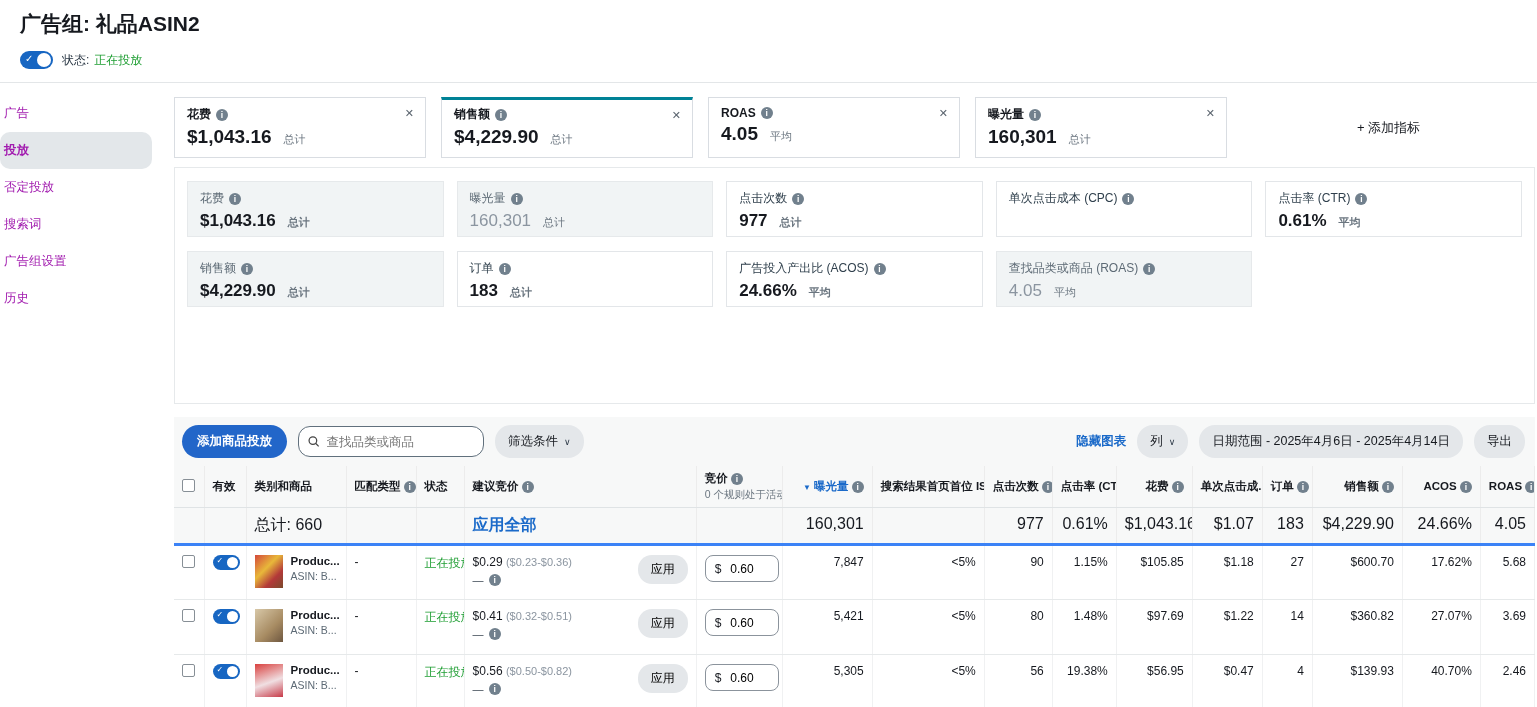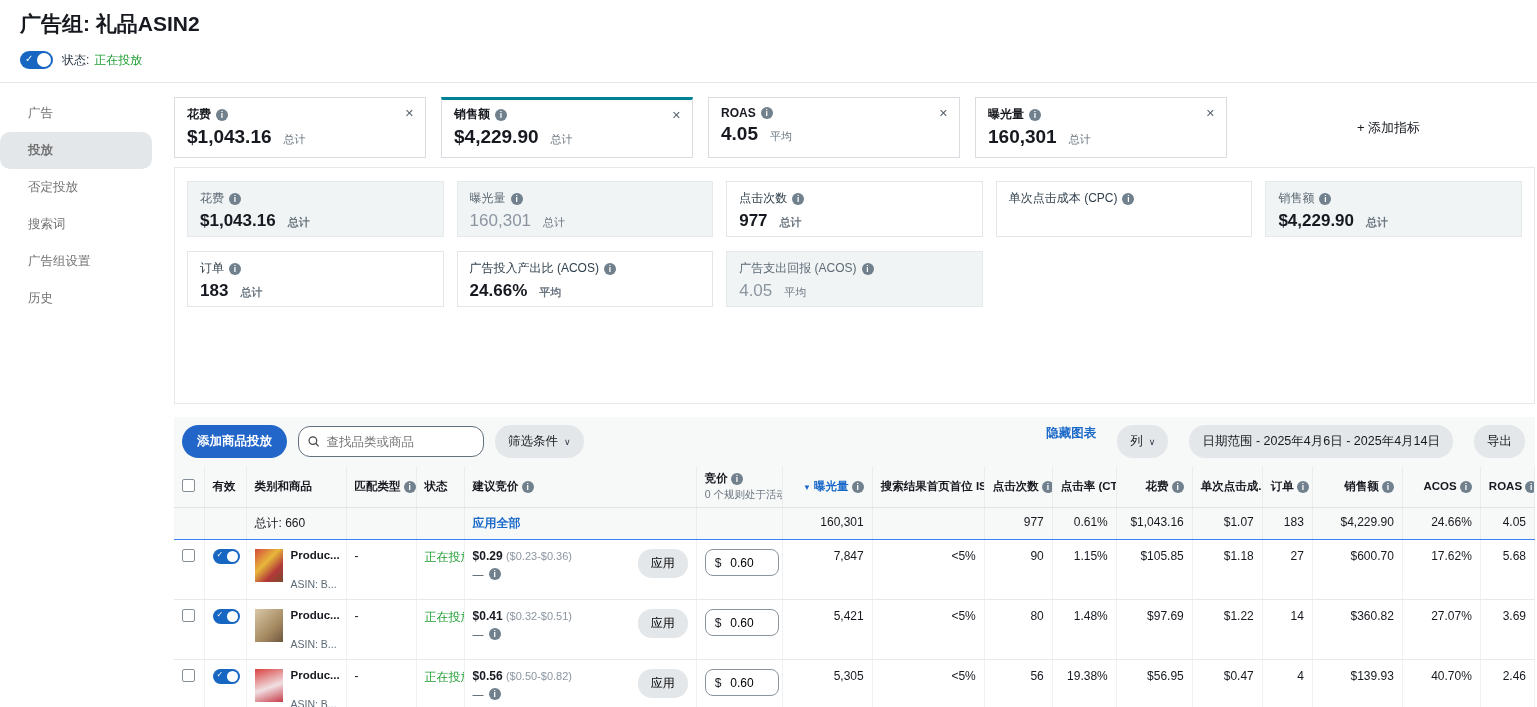--- a/index.html
+++ b/index.html
@@ -13,21 +13,21 @@
   .toggle { position:relative; width:33px; height:18px; border-radius:10px; background:#1766c2; cursor:pointer; flex:0 0 auto; }
   .toggle .knob { position:absolute; right:2px; top:2px; width:14px; height:14px; border-radius:50%; background:#fff; }
   .toggle .tick { position:absolute; left:5px; top:2px; color:#fff; font-size:10px; }
   .status-label { font-size:12px; color:#2b3845; }
   .status-value { font-size:12px; color:#1f9e33; margin-left:-4px; }
 
   .content-wrap { display:flex; border-top:1px solid #e3e6e8; margin-top:13px; height:617px; }
 
   
   .sidebar { width:152px; padding-top:12px; flex:0 0 auto; }
-  .side-item { padding:10px 28px; font-size:12.5px; color:#737373; cursor:pointer; }
+  .side-item { padding:10px 4px; font-size:12.5px; color:#a21caf; cursor:pointer; }
   .side-item.selected { background:#e3e7ea; font-weight:700;border-radius:10px; }
 
   
   .main { flex:1; padding:14px 2px 0 22px; min-width:0; }
 
   
   .cards-row { display:flex; gap:15px; }
   .mcard { width:252px; flex:0 0 auto; border:1px solid #d9dde2; background:#fff; padding:8px 12px 9px; position:relative; }
   .mcard.selected { border-top:3px solid #008296; padding-top:6px; }
   .mcard-label { font-size:12px; font-weight:700; display:flex; align-items:center; gap:5px; }
@@ -56,49 +56,49 @@
   .table-section { margin-top:13px; background:#f7f8f8; }
   .toolbar { display:flex; align-items:center; gap:11px; padding:8px 10px 8px 8px; }
   .btn-primary { background:#2266c9; color:#fff; border:none; border-radius:17px; padding:8px 15px;
     font-size:12.5px; font-weight:700; cursor:pointer; font-family:inherit; }
   .search-box { background:#fff; border:1px solid #61707d; border-radius:12px; width:186px; height:31px;
     display:flex; align-items:center; gap:7px; padding:0 9px; }
   .search-box input { border:none; outline:none; width:100%; font-size:12.5px; font-family:inherit; }
   .pill { background:#e4e7ea; border:none; border-radius:16px; padding:8px 13px; font-size:12.5px;
     display:inline-flex; align-items:center; gap:6px; color:#16191f; cursor:pointer; font-family:inherit; white-space:nowrap; }
   .chev { font-size:9px; color:#2b3845; }
-  .toolbar-right { margin-left:auto; display:flex; align-items:flex-start; gap:21px; }
+  .toolbar-right { margin-left:auto; display:flex; align-items:center; gap:11px; }
   .link { color:#1b6ac9; font-weight:700; font-size:12.5px; text-decoration:none; cursor:pointer; }
 
   table { width:100%; border-collapse:collapse; table-layout:fixed; background:#fff; }
   th { background:#f7f8f8; font-size:11.5px; font-weight:700; text-align:left; padding:5px 8px;
     border-bottom:1px solid #dfe3e5; border-right:1px solid #ececec; height:37px; vertical-align:middle; white-space:nowrap; overflow:hidden; }
   th.num { text-align:right; }
   th .sub { display:block; font-weight:400; font-size:10.5px; color:#6b7680; margin-top:2px; }
   th.sorted { color:#1b6ac9; }
   .sort-arrow { font-size:8px; color:#1b6ac9; margin-right:3px; }
-  tr.summary td { background:#f7f8f8; font-size:12px; padding:7px 8px; border-bottom:1px solid #3b82f6;
+  tr.summary td { background:#f7f8f8; font-size:16px; padding:7px 8px; border-bottom:3px solid #3b82f6;
     border-right:1px solid #ececec; height:28px; white-space:nowrap; }
   td { font-size:12px; padding:9px 8px; border-bottom:1px solid #e6e9ea; border-right:1px solid #f0f1f2;
     vertical-align:top; height:55px; white-space:nowrap; overflow:hidden; }
   td.num { text-align:right; }
   .checkbox { display:inline-block; width:13px; height:13px; border:1px solid #878f96; border-radius:2px; background:#fff; cursor:pointer; }
   .row-toggle { position:relative; width:27px; height:15px; border-radius:8px; background:#1766c2; cursor:pointer; display:inline-block; }
   .row-toggle .knob { position:absolute; right:2px; top:2px; width:11px; height:11px; border-radius:50%; background:#fff; }
   .row-toggle .tick { position:absolute; left:4px; top:1px; color:#fff; font-size:8px; }
   .prod-cell { display:flex; gap:8px; align-items:flex-start; }
   .thumb { width:28px; height:33px; flex:0 0 auto; }
   .thumb-0 { background:linear-gradient(135deg,#d4483b,#e8b83a 40%,#b33939 70%,#7a4a2b); }
   .thumb-1 { background:linear-gradient(135deg,#d8c8a8,#a78b62 60%,#6e5740); }
   .thumb-2 { background:linear-gradient(160deg,#d9413f,#f0dfe2 55%,#c73a48); }
   .pname { font-weight:700; font-size:11.5px; }
-  .pasin { font-size:10.5px; color:#5d6a75; margin-top:17px; }
+  .pasin { font-size:10.5px; color:#5d6a75; margin-top:3px; }
   .status-cell { color:#1f9e33; }
   .sug-cell { display:flex; justify-content:space-between; align-items:flex-start; }
-  .sug-val { font-weight:700; font-size:12px; }
+  .sug-val { font-weight:400; font-size:12px; }
   .sug-range { color:#8b95a0; font-size:11px; font-weight:400; }
   .sug-line2 { margin-top:5px; display:flex; align-items:center; gap:5px; color:#3a4551; font-size:11px; }
   .apply-btn { background:#e4e7ea; border:none; border-radius:14px; padding:6px 13px; font-size:12px;
     cursor:pointer; font-family:inherit; flex:0 0 auto; }
   .bid-box { border:1.5px solid #8b939c; border-radius:8px; background:#fff; height:27px; width:74px;
     display:flex; align-items:center; gap:9px; padding:0 9px; }
   .bid-box input { border:none; outline:none; width:100%; font-size:12px; font-family:inherit; }
   .apply-all { color:#1b6ac9; font-weight:700; cursor:pointer; }
 </style>
 </head>
@@ -186,20 +186,27 @@
               <span class="info"></span>
             </div>
           <div class="tile-value"><span>977</span><span class="val-suffix">总计</span></div>
         </div>
         <div class="tile">
           <div class="tile-label">
               <span>单次点击成本 (CPC)</span>
               <span class="info"></span>
             </div>
         </div>
+        <div class="tile">
+          <div class="tile-label">
+              <span>点击率 (CTR)</span>
+              <span class="info"></span>
+            </div>
+          <div class="tile-value"><span>0.61%</span><span class="val-suffix">平均</span></div>
+        </div>
         <div class="tile muted">
           <div class="tile-label">
               <span>销售额</span>
               <span class="info"></span>
             </div>
           <div class="tile-value"><span>$4,229.90</span><span class="val-suffix">总计</span></div>
         </div>
         <div class="tile">
           <div class="tile-label">
               <span>订单</span>
@@ -209,21 +216,21 @@
         </div>
         <div class="tile">
           <div class="tile-label">
               <span>广告投入产出比 (ACOS)</span>
               <span class="info"></span>
             </div>
           <div class="tile-value"><span>24.66%</span><span class="val-suffix">平均</span></div>
         </div>
         <div class="tile muted dim">
           <div class="tile-label">
-              <span>广告支出回报 (ACOS)</span>
+              <span>查找品类或商品 (ROAS)</span>
               <span class="info"></span>
             </div>
           <div class="tile-value"><span>4.05</span><span class="val-suffix">平均</span></div>
         </div>
       </div>
     </div>
 
     <div class="table-section">
       <div class="toolbar">
         <button class="btn-primary">添加商品投放</button>

